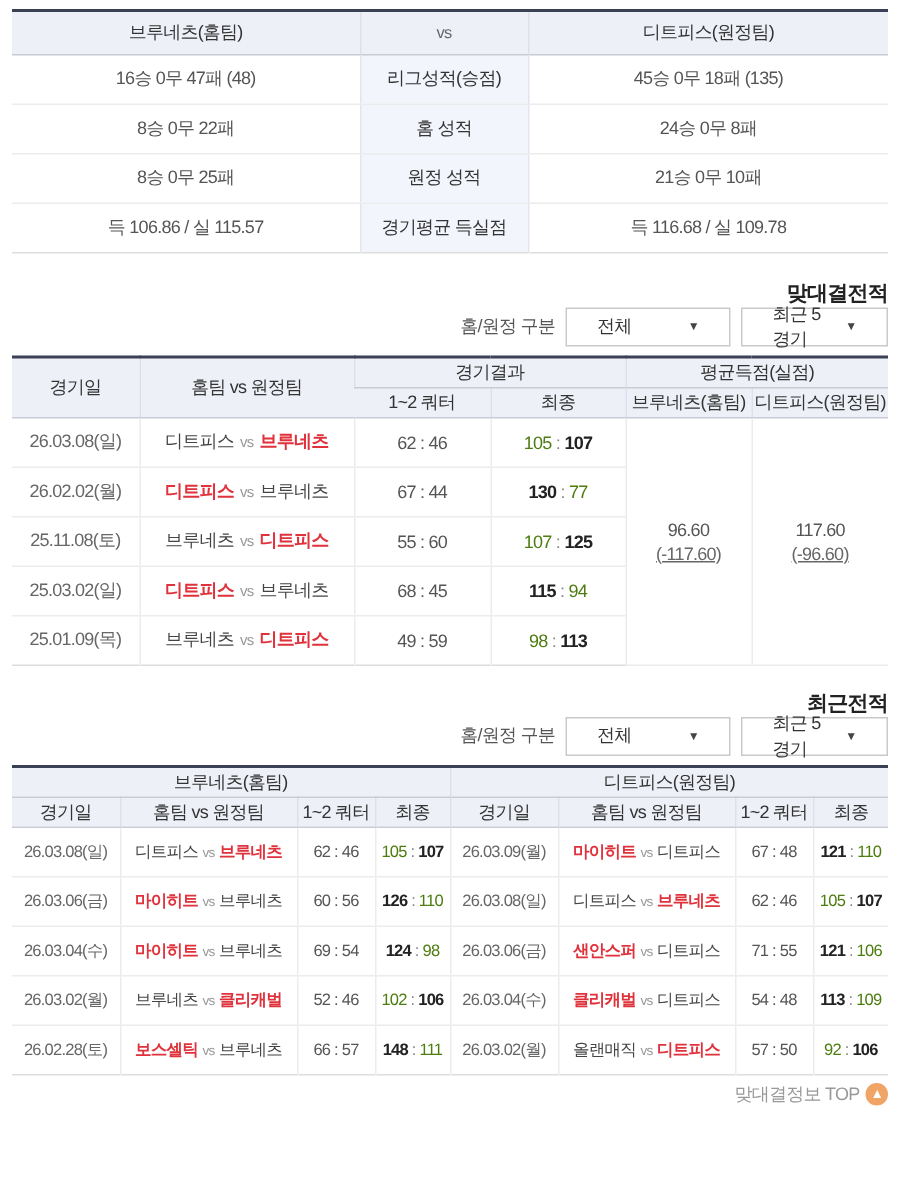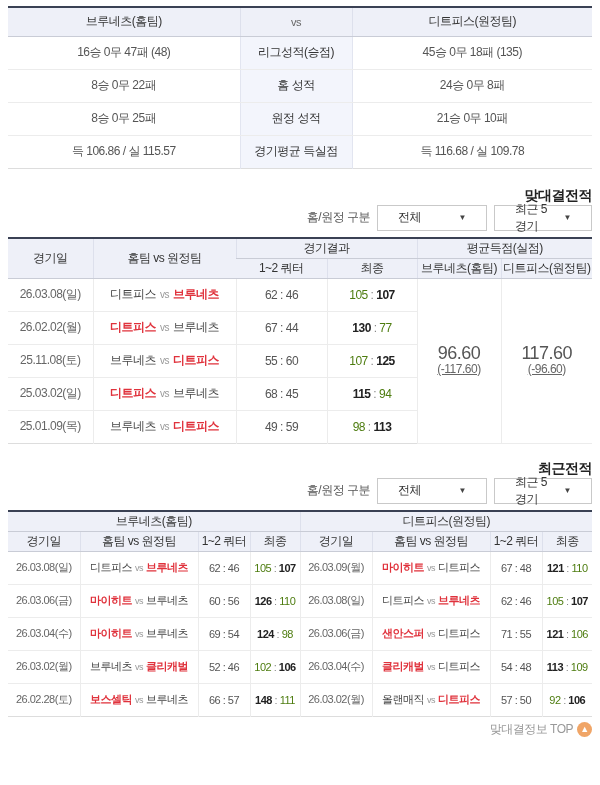--- a/index.html
+++ b/index.html
@@ -60,21 +60,21 @@
   .num { color:#4d7c0f; }
   .num.win { color:#222; font-weight:bold; }
   .sep { color:#888; }
 
   .t2 td { font-size:12px; }
   .t3 td { font-size:11px; }
   .t3 .vs { font-size:9px; margin:0 3px; }
   .t3 th { font-size:12px; }
 
   .avg-cell { vertical-align:middle; background:#fff; border-left:1px solid #ececec; }
-  .avg-val { font-size:18px; color:#555; line-height:16px; }
+  .avg-val { font-size:12px; color:#555; line-height:16px; }
   .avg-diff { font-size:12px; color:#666; line-height:16px;text-decoration:underline; }
 
   .gap2 { margin-top:18px; }
   .gap3 { margin-top:16px; }
 
   
   .foot { display:flex; justify-content:flex-end; align-items:center; margin-top:4px; gap:4px; }
   .foot a { font-size:12px; color:#999; text-decoration:none; letter-spacing:-0.5px; cursor:pointer; display:flex; align-items:center; gap:4px; }
   .top-circle {
     display:inline-block; width:15px; height:15px; border-radius:50%;

